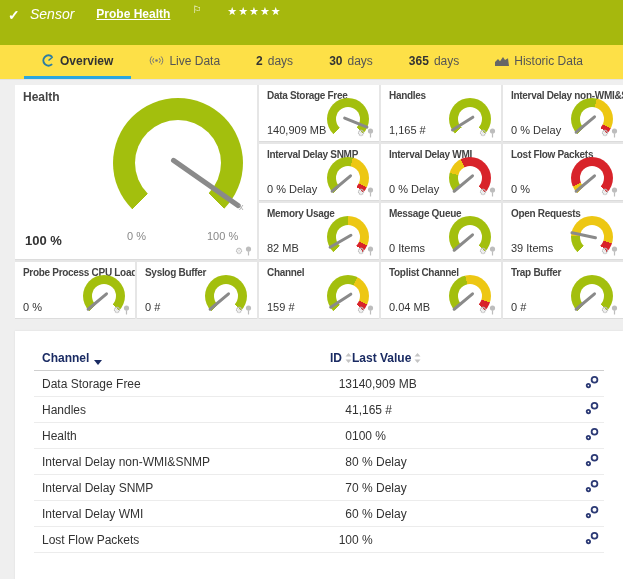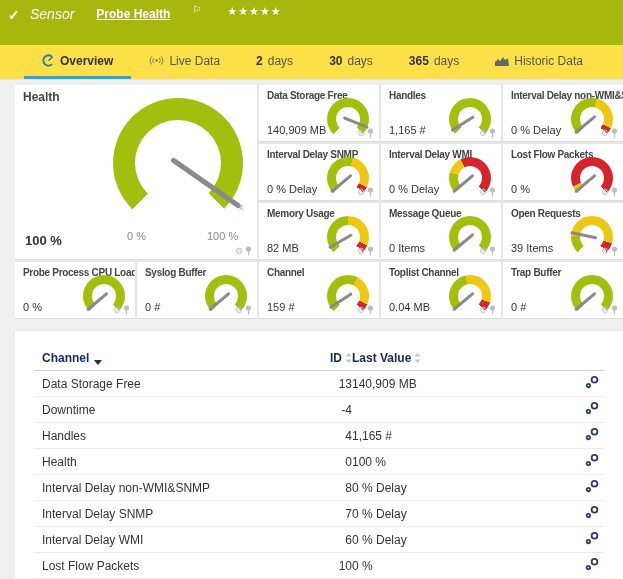--- a/index.html
+++ b/index.html
@@ -421,33 +421,20 @@
           <div class="c-icon">
             <span><svg width="15" height="14" viewBox="0 0 15 14">
                 <g fill="none" stroke="#2c3a75" stroke-width="1.8">
                   <circle cx="9.5" cy="4.8" r="2.9"></circle>
                   <circle cx="3.4" cy="10.6" r="1.7"></circle>
                 </g>
               </svg></span>
           </div>
         </div>
         <div class="trow">
-          <div class="c-channel">Downtime</div>
-          <div class="c-id">-4</div>
-          <div class="c-last"></div>
-          <div class="c-icon">
-            <span><svg width="15" height="14" viewBox="0 0 15 14">
-                <g fill="none" stroke="#2c3a75" stroke-width="1.8">
-                  <circle cx="9.5" cy="4.8" r="2.9"></circle>
-                  <circle cx="3.4" cy="10.6" r="1.7"></circle>
-                </g>
-              </svg></span>
-          </div>
-        </div>
-        <div class="trow">
           <div class="c-channel">Handles</div>
           <div class="c-id">4</div>
           <div class="c-last">1,165 #</div>
           <div class="c-icon">
             <span><svg width="15" height="14" viewBox="0 0 15 14">
                 <g fill="none" stroke="#2c3a75" stroke-width="1.8">
                   <circle cx="9.5" cy="4.8" r="2.9"></circle>
                   <circle cx="3.4" cy="10.6" r="1.7"></circle>
                 </g>
               </svg></span>

